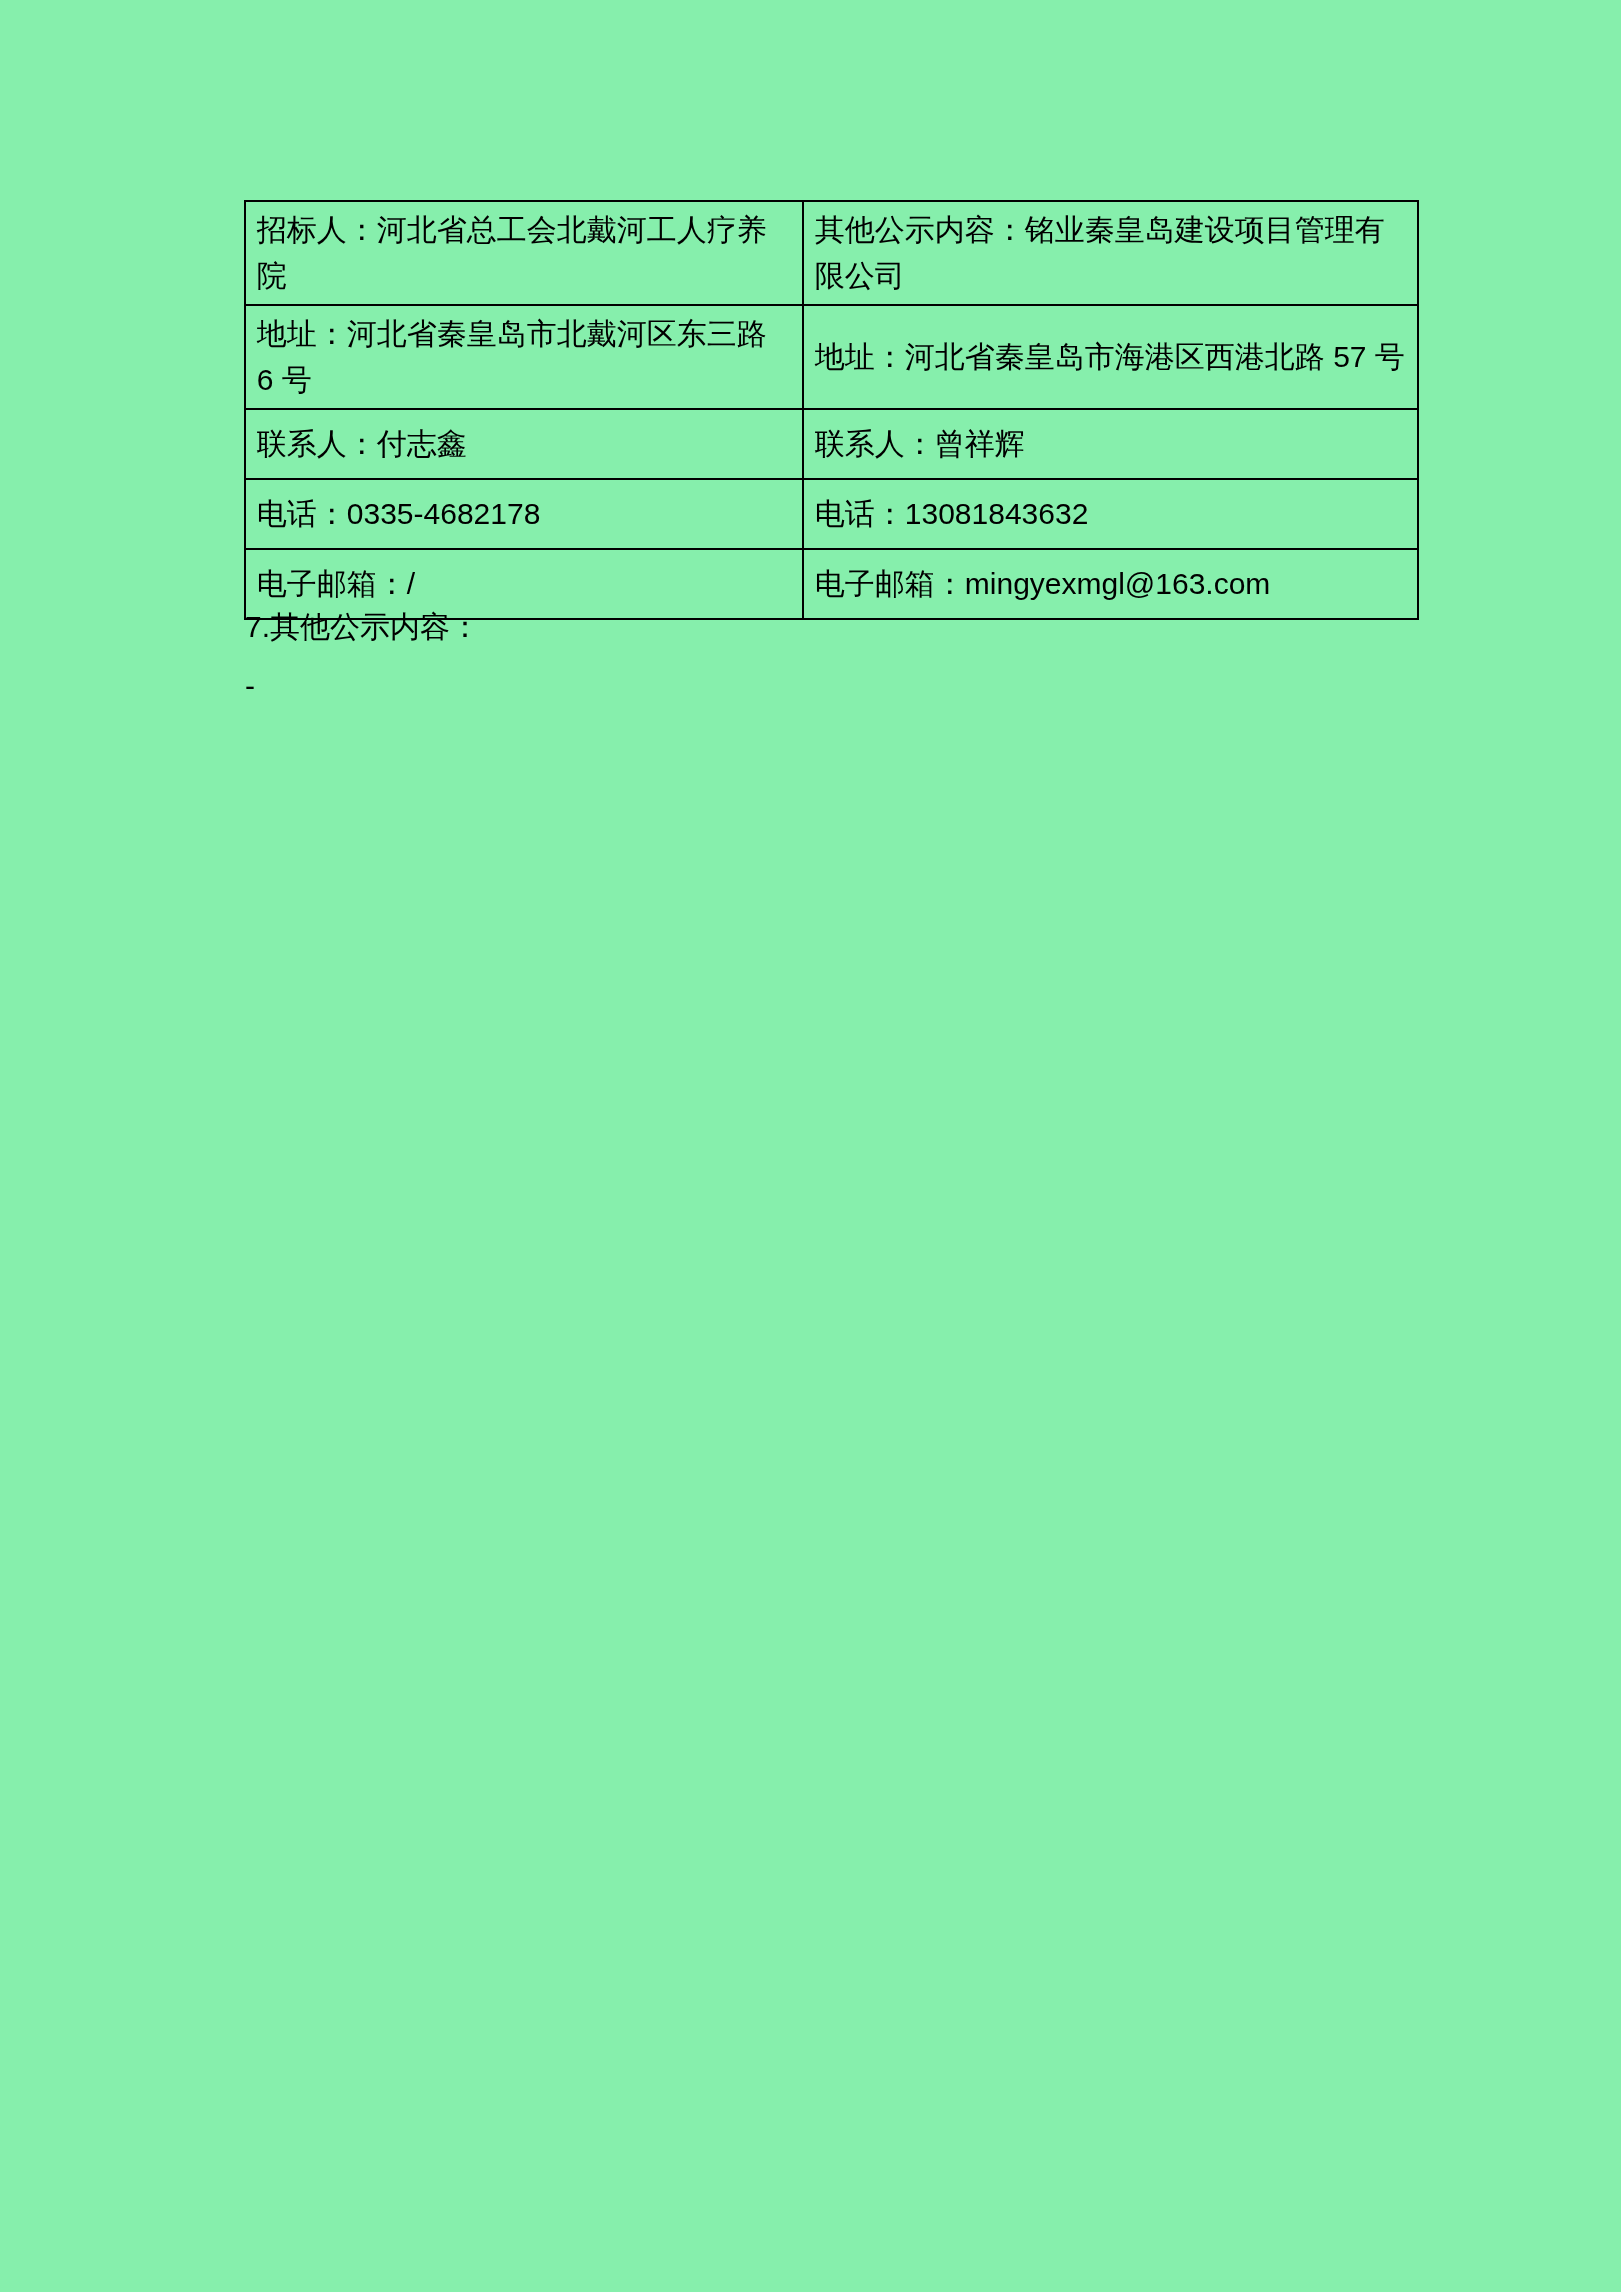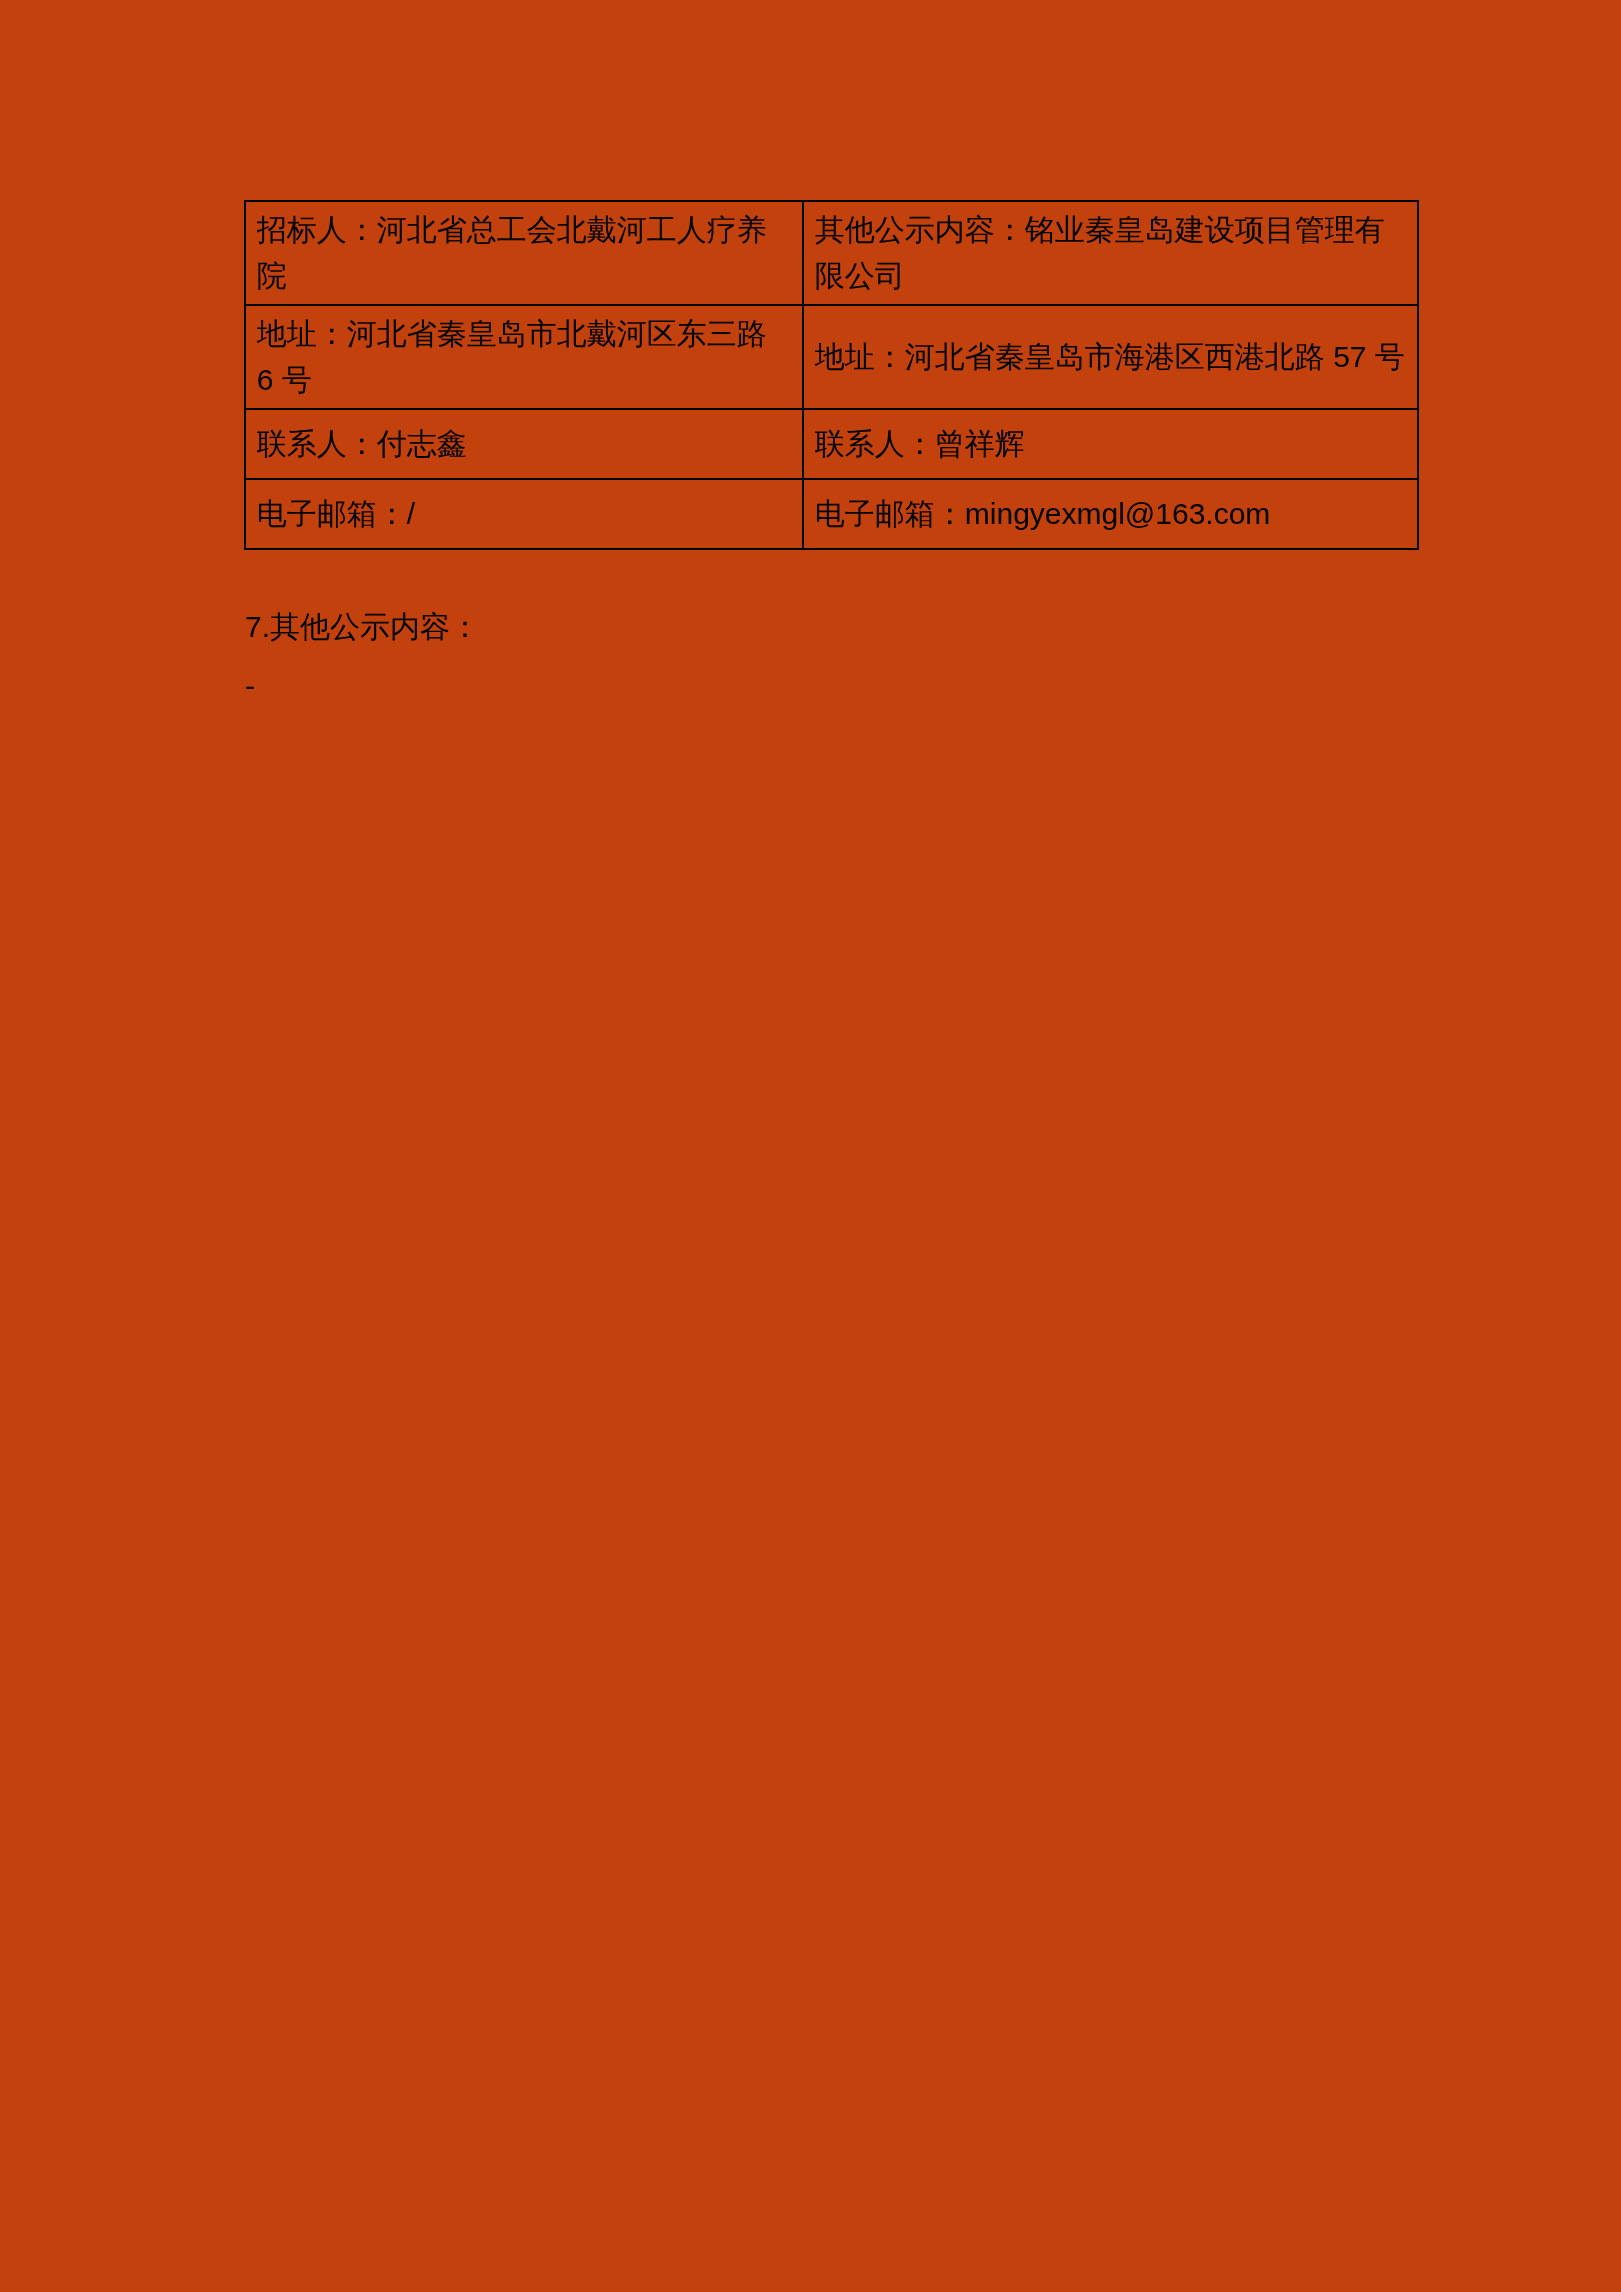--- a/index.html
+++ b/index.html
@@ -4,21 +4,21 @@
 <style>
   html, body {
     margin: 0;
     padding: 0;
     background: #ffffff;
   }
   .page {
     position: relative;
     width: 1621px;
     height: 2293px;
-    background: #c2410c;
+    background: #86efac;
     font-family: "Liberation Sans", sans-serif;
     color: #000000;
   }
   table.contact-table {
     position: absolute;
     left: 244px;
     top: 200px;
     width: 1172px;
     border-collapse: collapse;
     table-layout: fixed;
@@ -68,20 +68,24 @@
       </tr>
       <tr class="row-tall-2">
         <td>地址：河北省秦皇岛市北戴河区东三路 6 号</td>
         <td>地址：河北省秦皇岛市海港区西港北路 57 号</td>
       </tr>
       <tr class="row-short">
         <td>联系人：付志鑫</td>
         <td>联系人：曾祥辉</td>
       </tr>
       <tr class="row-short">
+        <td>电话：0335-4682178</td>
+        <td>电话：13081843632</td>
+      </tr>
+      <tr class="row-short">
         <td>电子邮箱：/</td>
         <td>电子邮箱：mingyexmgl@163.com</td>
       </tr>
     </tbody>
   </table>
 
   <div class="section-heading">7.其他公示内容：</div>
 
   <div class="placeholder-dash">-</div>
 

